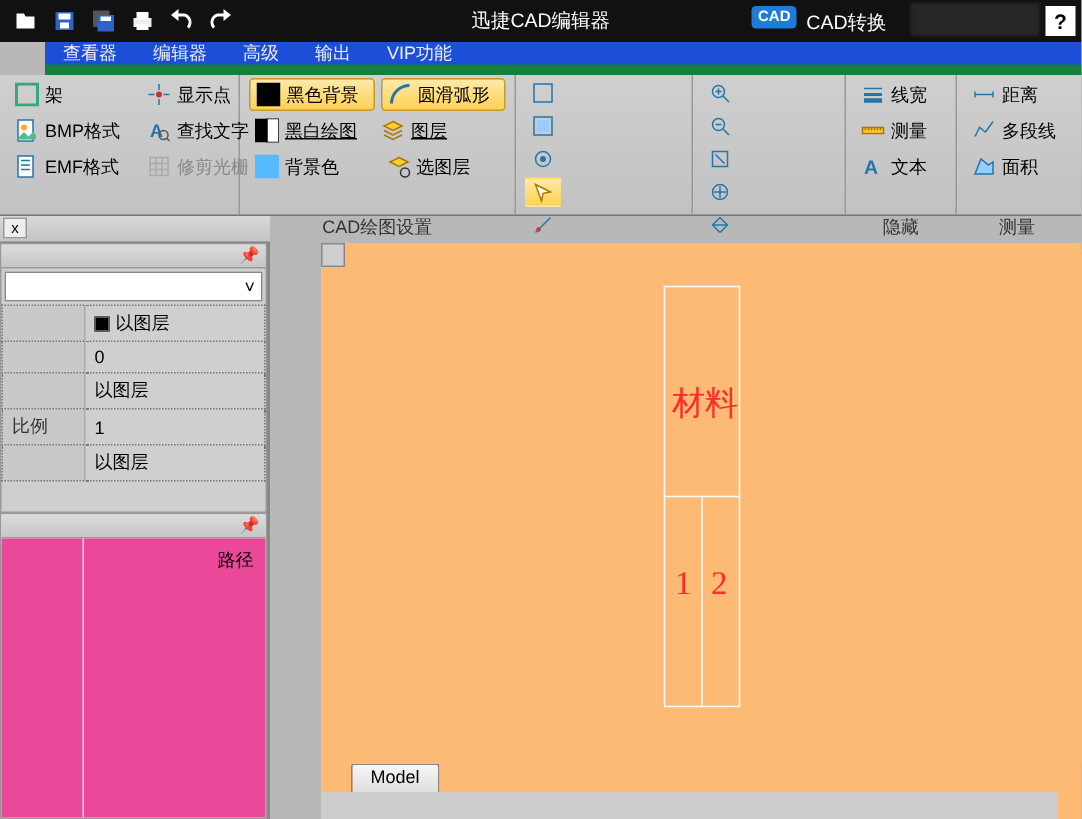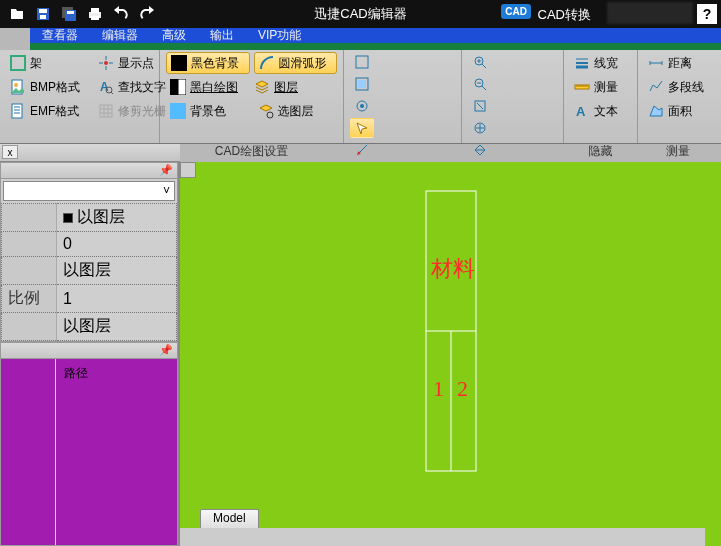--- a/index.html
+++ b/index.html
@@ -93,30 +93,30 @@
     height:16px; background:linear-gradient(#dcdcdc,#c6c6c6);
     display:flex; justify-content:flex-end; align-items:center; padding-right:4px;
     border-bottom:1px solid #9a9a9a;
   }
   .pin { font-size:11px; cursor:pointer;}
   .combo {
     height:20px; background:#fff; border:1px solid #888; margin:2px;
     display:flex; align-items:center; justify-content:flex-end; padding-right:4px;
   }
   .propgrid td {
-    border:1px dotted #777; padding:3px 6px; font-size:16px; background:#cfcfcf;
+    border:1px dotted #777; padding:3px 6px; font-size:12px; background:#cfcfcf;
   }
   .propgrid { width:100%; border-collapse:collapse;}
   .propgrid td.k { width:55px; color:#333; background:#c9c9c9; border-right:1px solid #aaa;}
   .swatch { display:inline-block; width:10px; height:10px; background:#000; border:1px solid #555; margin-right:4px; vertical-align:middle;}
 
   .panel.lower { flex:1; background:#fff;}
 
   
-  .canvas-wrap { flex:1; position:relative; background:#84cc16;}
+  .canvas-wrap { flex:1; position:relative; background:#fdba74;margin-left:34px;}
   .canvas-wrap .corner {
     position:absolute; left:0; top:0; width:16px; height:16px; background:#cfcfcf; border:1px solid #888;
   }
   .hscroll { position:absolute; left:0; right:16px; bottom:0; height:18px; background:#ccc;}
   .model-tab {
     position:absolute; left:20px; bottom:18px; height:19px;
     background:linear-gradient(#f7f7f7,#dedede); border:1px solid #888; border-bottom:none;
     padding:1px 12px 0 12px; font-size:12px; border-radius:2px 2px 0 0;
   }
   .cad-drawing { position:absolute; left:50%; top:24px; transform:translateX(-50%);}
@@ -525,21 +525,21 @@
               <td class="k"></td>
               <td>以图层</td>
             </tr>
       </tbody>
         </table>
     </div>
     <div class="panel lower">
       <div class="phead">
           <span class="pin">📌</span>
         </div>
-      <div style="display:flex; height:calc(100% - 16px); background:#a21caf;">
+      <div style="display:flex; height:calc(100% - 16px); background:#ec4899;text-align:right;">
         <div style="width:55px; border-right:1px solid #ddd;"></div>
         <div style="flex:1; padding:6px 8px;">路径</div>
       </div>
     </div>
   </div>
 
   <div class="canvas-wrap">
     <div class="corner"></div>
     <div class="cad-drawing">
       <svg width="60" height="290">

